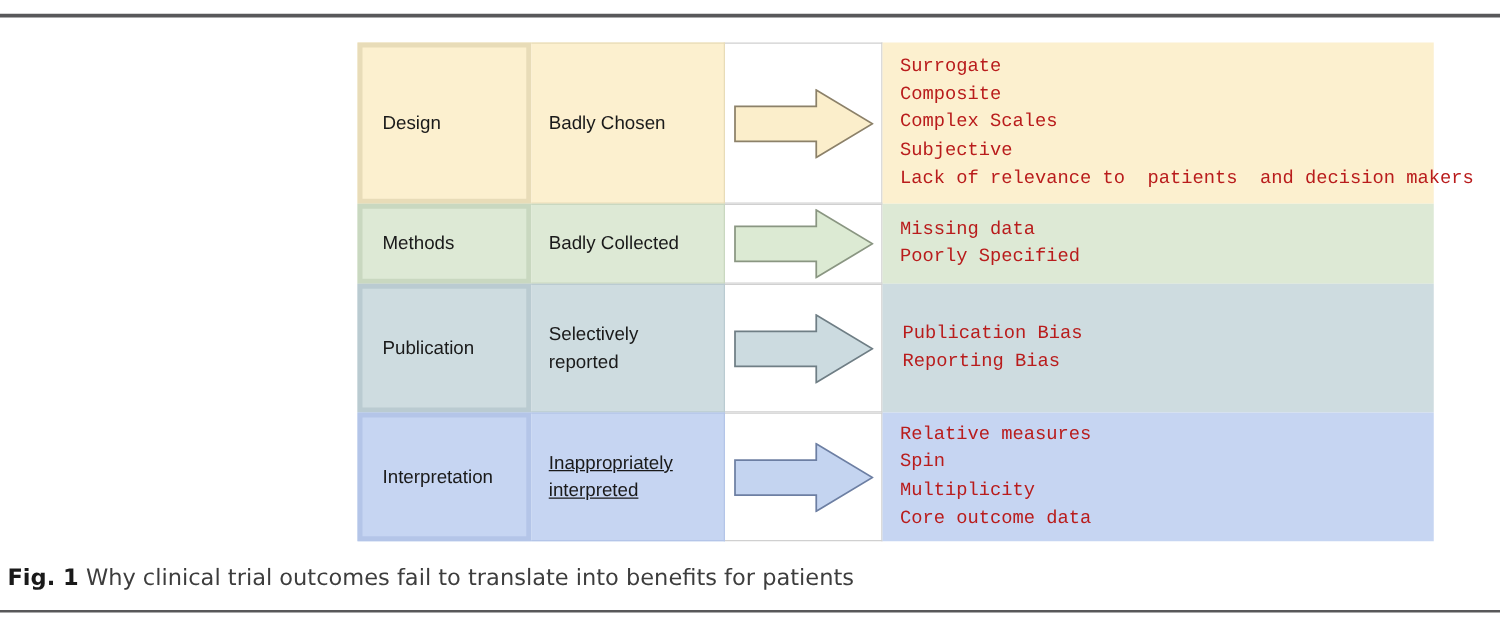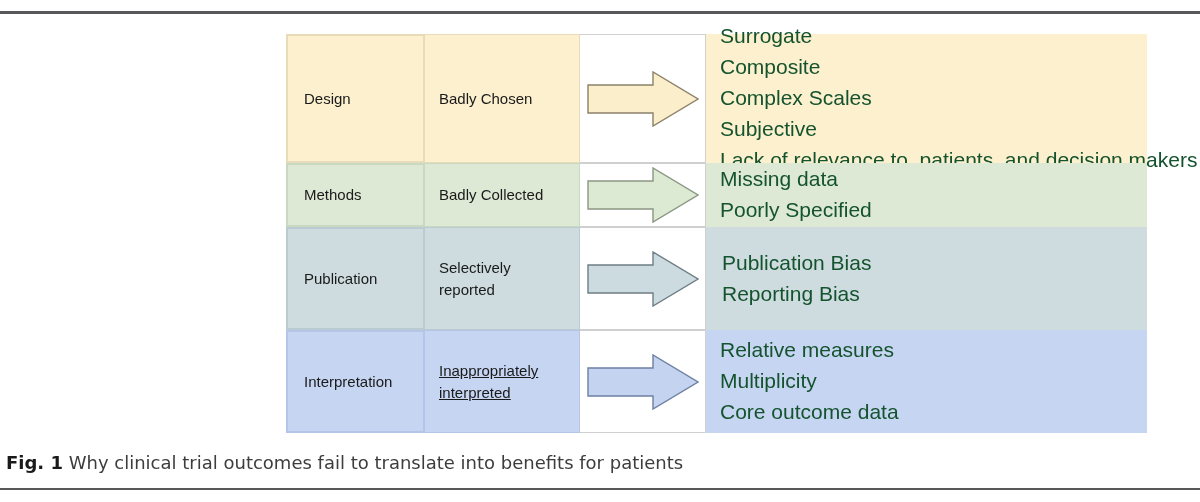--- a/index.html
+++ b/index.html
@@ -58,21 +58,21 @@
     display: flex;
     align-items: center;
     font-size: 15px;
     color: #1a1a1a;
     line-height: 1.45;
   }
   .c-label {
     left: 0;
     width: 139px;
     padding-left: 16px;
-    border: 2px solid #7f1d1d;
+    border: 4px solid #7f1d1d;
   }
   .c-problem {
     left: 139px;
     width: 155px;
     padding-left: 14px;
     padding-right: 6px;
     border: 1px solid #c8c8c8;
     border-left: none;
   }
   .c-arrow {
@@ -86,22 +86,23 @@
   }
   .c-outcomes {
     left: 420px;
     width: 441px;
     padding-left: 14px;
     align-items: center;
   }
   .outcome-list {
     display: block;
     line-height: 1.47;
-    font-size: 21px;
-    color: #14532d;
+    font-size: 15px;
+    color: #b91c1c;
+    font-family: Liberation Mono, monospace;
   }
   .outcome-line { display: block; white-space: pre; }
 
   .arrow-svg { display: block; }
 
   
   .tone-cream .c-label, .tone-cream .c-problem { background: #fcf0cf; border-color: #e8dcb8; }
   .tone-cream .c-outcomes { background: #fcf0cf; }
   .tone-green .c-label, .tone-green .c-problem { background: #dde9d5; border-color: #c9d8c0; }
   .tone-green .c-outcomes { background: #dde9d5; }
@@ -204,20 +205,21 @@
 interpreted</span>
         </div>
         <div class="cell c-arrow">
           <svg class="arrow-svg" width="112" height="56" viewBox="0 0 112 56">
             <polygon points="1,14 66,14 66,1 111,28 66,55 66,42 1,42" fill="#c4d4f0" stroke="#6d7fa3" stroke-width="1.4" stroke-linejoin="miter"></polygon>
           </svg>
         </div>
         <div class="cell c-outcomes">
           <div class="outcome-list">
             <span class="outcome-line">Relative measures</span>
+            <span class="outcome-line">Spin</span>
             <span class="outcome-line">Multiplicity</span>
             <span class="outcome-line">Core outcome data</span>
           </div>
         </div>
       </div>
     </div>
 
   <div class="rule-bottom"></div>
 
   <div class="caption">

